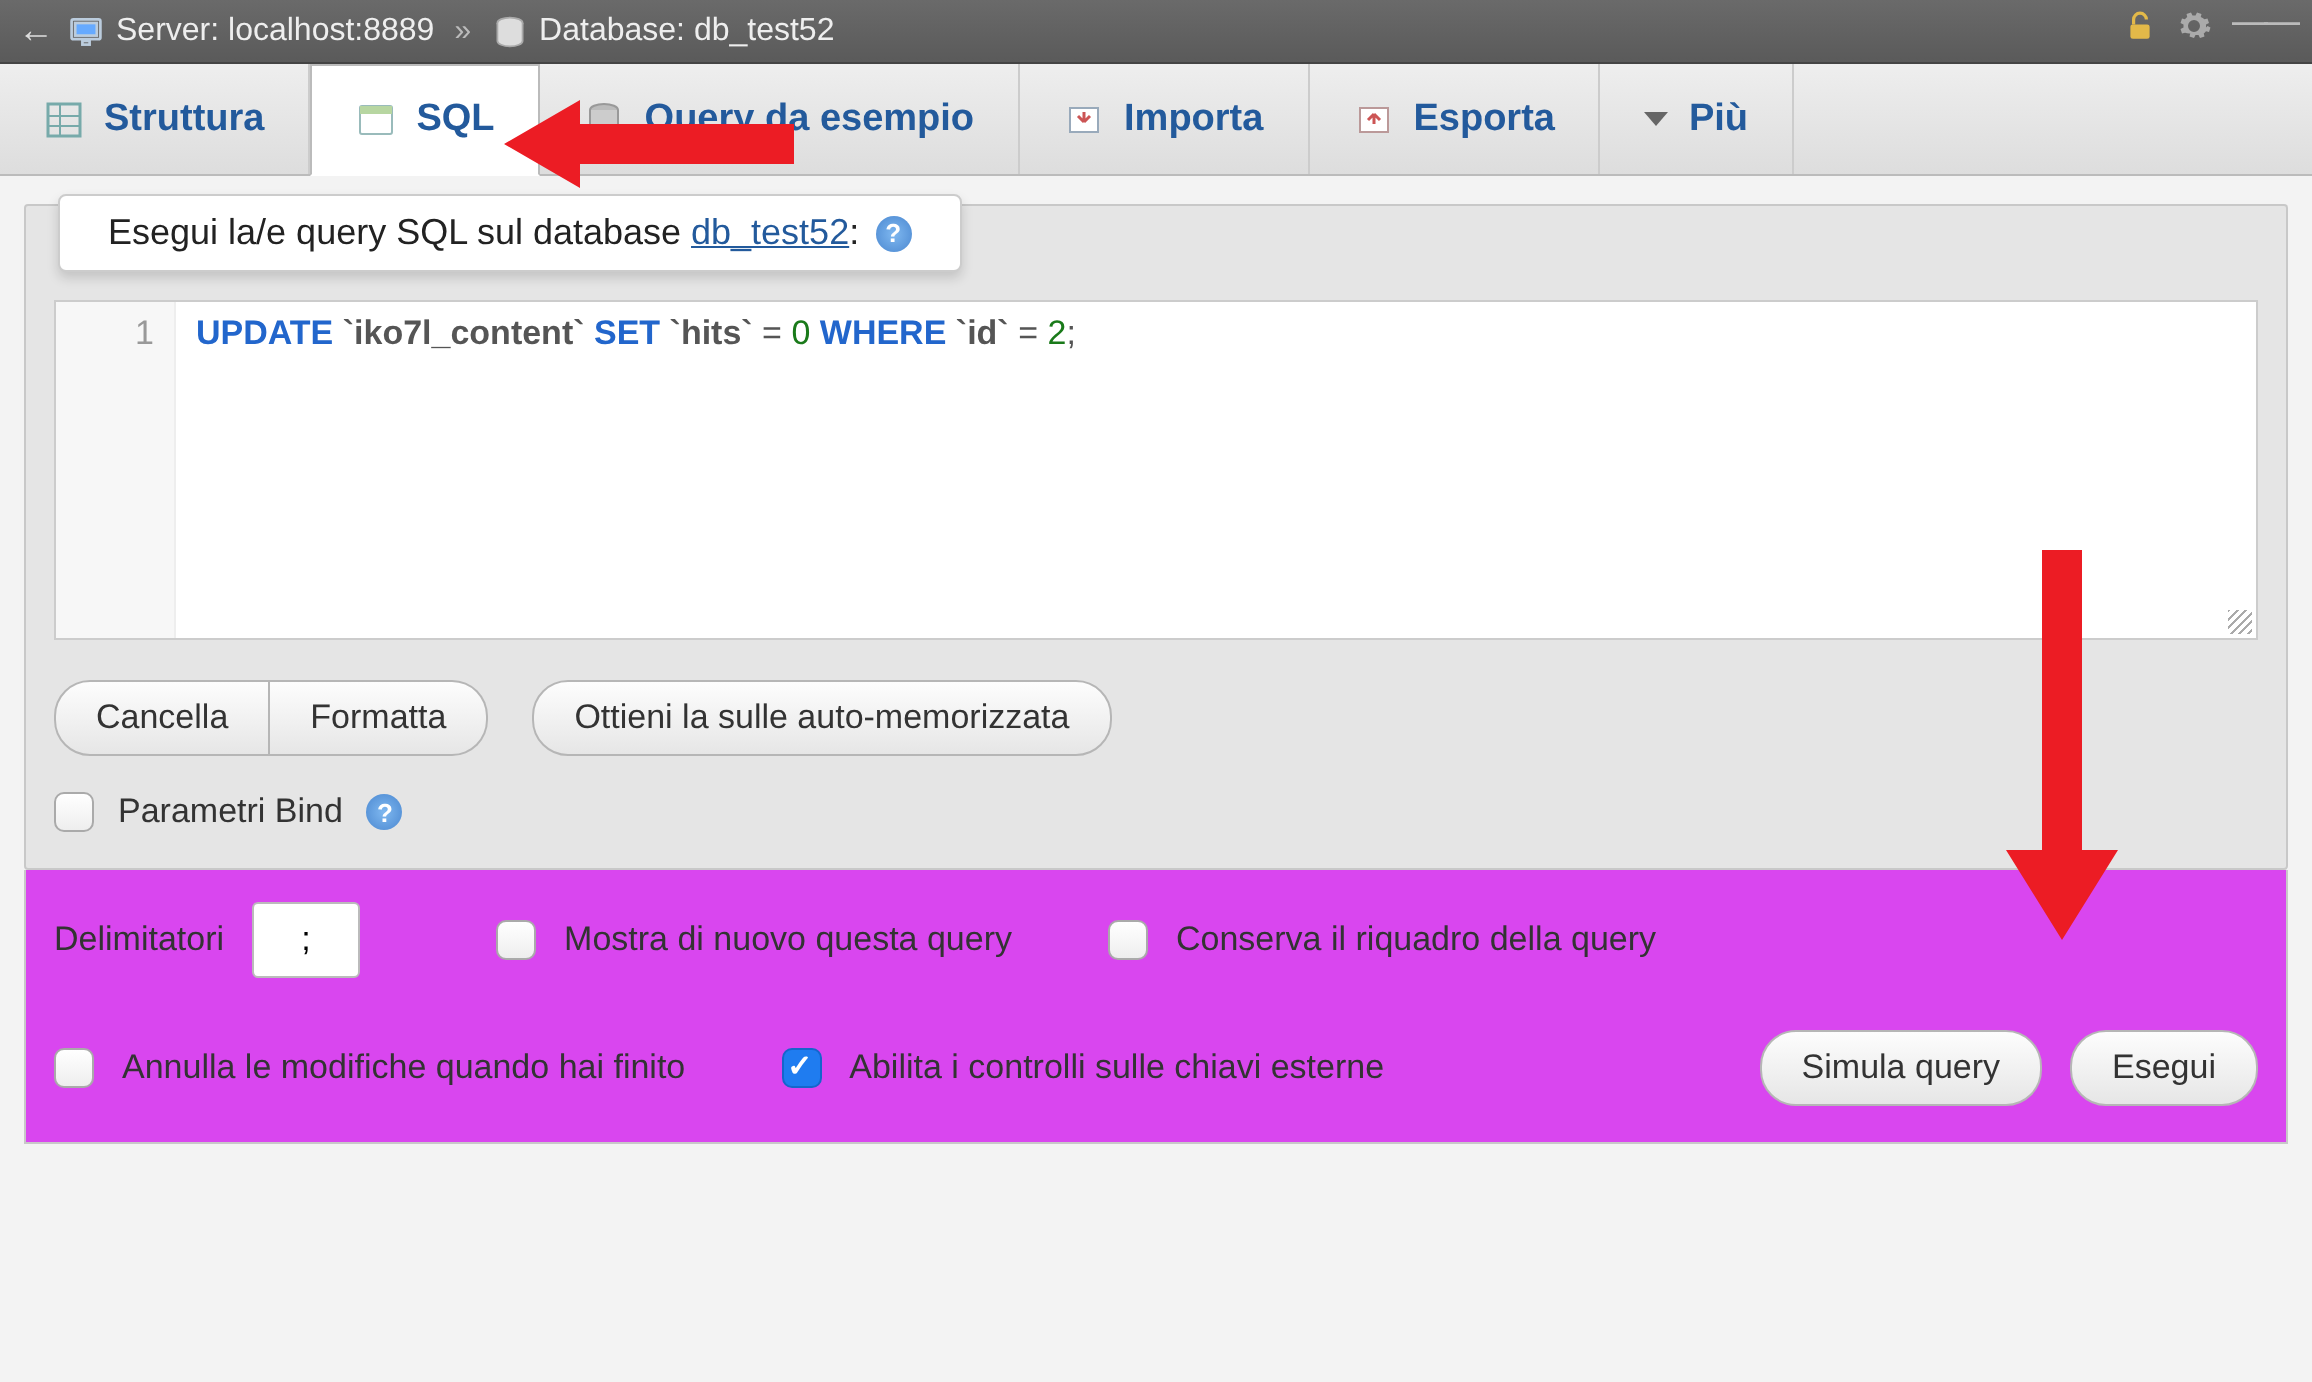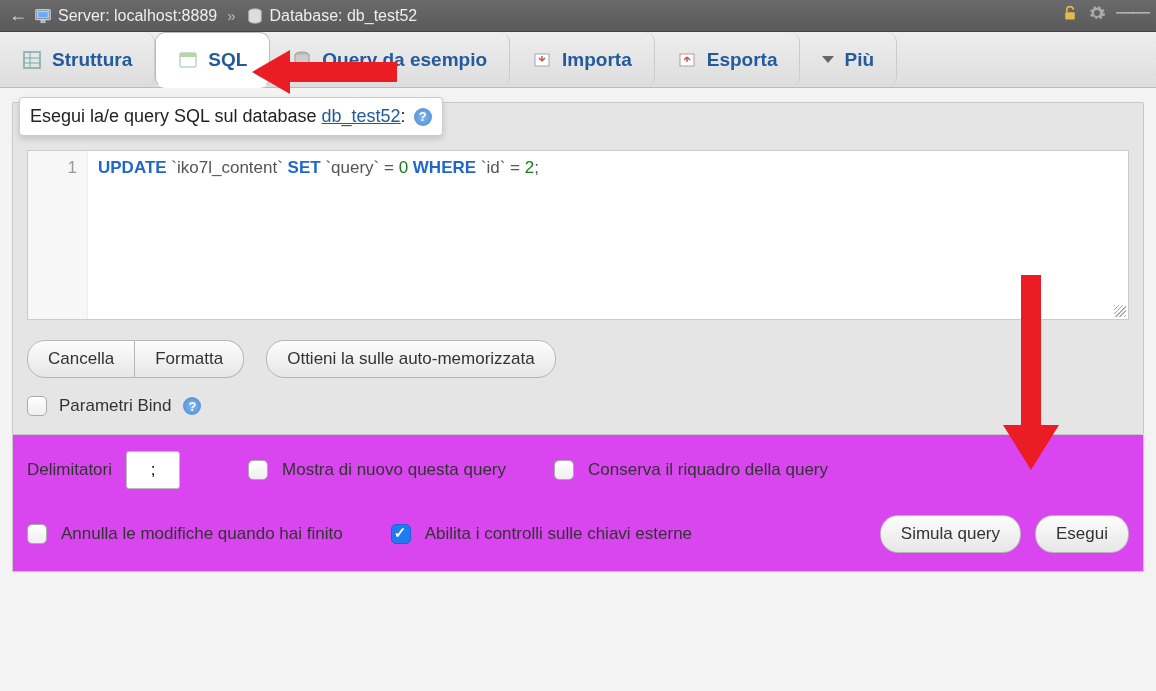--- a/index.html
+++ b/index.html
@@ -11,41 +11,41 @@
     .crumb-bar .ico { display:inline-flex; align-items:center; justify-content:center; width:18px; height:18px; margin-right:6px; }
     .crumb-bar .svr-ico svg rect{fill:none;stroke:#bcd;stroke-width:1.5;} .crumb-bar .svr-ico svg .scrn{fill:#6af;}
     .crumb-bar .txt { color:#eee; font-size:16px; }
     .crumb-bar .sep { color:#bbb; margin:0 10px; font-size:15px; }
     .crumb-bar .right { margin-left:auto; display:flex; gap:10px; align-items:center;}
     .crumb-bar .right-ico { color:#bbb; font-size:18px; cursor:pointer; }
 
     
     .tabs { display:flex; background:linear-gradient(#eee,#ddd); border-bottom:1px solid #bbb; height:56px; }
     .tab { display:flex; align-items:center; gap:10px; padding:0 22px; border-right:1px solid #ccc;
-           color:#235a9c; font-size:19px; font-weight:600; cursor:pointer; position:relative;border-radius:10px; }
+           color:#235a9c; font-size:19px; font-weight:600; cursor:pointer; position:relative; }
     .tab.active { background:#fff; border-top:1px solid #bbb; border-left:1px solid #bbb; border-right:1px solid #bbb; border-bottom:1px solid #fff; margin-bottom:-1px; }
     .tab .tab-ico { display:inline-block; width:20px; height:20px; }
     .dropdown-caret { width:0; height:0; border-left:6px solid transparent; border-right:6px solid transparent; border-top:7px solid #666; }
 
     
     .arrow { position:absolute; z-index:90; pointer-events:none; }
 
     
     .page { padding:14px 12px 0 12px; }
     .panel { border:1px solid #c8c8c8; background:#e5e5e5; border-radius:2px; padding:0 0 18px 0; position:relative; }
-    .panel-heading { position:relative; top:-6px; left:6px; display:inline-flex; align-items:center; gap:8px;
-         background:#fff; border:1px solid #ccc; border-radius:4px; padding:8px 10px; font-size:18px;
+    .panel-heading { position:relative; top:-6px; left:16px; display:inline-flex; align-items:center; gap:8px;
+         background:#fff; border:1px solid #ccc; border-radius:4px; padding:8px 24px; font-size:18px;
          box-shadow:0 3px 6px rgba(0,0,0,.15); color:#222; }
     .panel-heading .dblink { color:#235a9c; text-decoration:underline; cursor:pointer; }
     .help { display:inline-flex; width:18px; height:18px; border-radius:50%; background:radial-gradient(#7fb8f0,#4a87d0); color:#fff; font-size:13px; align-items:center; justify-content:center; font-weight:bold;}
 
     .editor { margin:8px 14px 0 14px; border:1px solid #ccc; background:#fff; height:170px; display:flex; position:relative; }
     .gutter { width:60px; background:#f7f7f7; border-right:1px solid #eee; text-align:right; padding:6px 10px 0 0; color:#999; font-family:Menlo,Consolas,monospace; font-size:17px;}
     .code { flex:1; padding:6px 10px; font-family:Menlo,Consolas,monospace; font-size:17px; white-space:pre; overflow:hidden;}
-    .kw { color:#2266cc; font-weight:bold; } .ident{ color:#555;} .op{color:#555;} .num{color:#1a7a1a;} .punc{color:#555;}
+    .kw { color:#2266cc; font-weight:bold; } .ident{ color:#555;font-weight:bold;} .op{color:#555;} .num{color:#1a7a1a;} .punc{color:#555;}
     .resize { position:absolute; right:2px; bottom:2px; width:12px; height:12px;
       background:repeating-linear-gradient(135deg,#aaa 0 1px, transparent 1px 3px);}
 
     .btn-row { display:flex; gap:22px; margin:20px 14px 0 14px; }
     .btn-group { display:flex; }
     .btn { background:linear-gradient(#fdfdfd,#e6e6e6); border:1px solid #b6b6b6; padding:8px 20px; font-size:17px; color:#333; cursor:pointer; border-radius:18px; }
     .btn-group .btn:first-child{border-radius:18px 0 0 18px;}
     .btn-group .btn:last-child{border-radius:0 18px 18px 0;border-left:none;}
 
     .bind-row { margin:18px 14px 0 14px; display:flex; align-items:center; gap:12px; font-size:17px; color:#333;}
@@ -147,21 +147,21 @@
 
 <div class="page">
   <div class="panel">
     <div class="panel-heading">
       <span><span>Esegui la/e query SQL sul database </span><span class="dblink">db_test52</span><span>:</span></span>
       <span class="help">?</span>
     </div>
 
     <div class="editor">
       <div class="gutter"><span>1</span></div>
-      <div class="code"><span class="kw">UPDATE </span><span class="ident">`iko7l_content`</span><span class="kw"> SET </span><span class="ident">`query`</span><span class="op"> = </span><span class="num">0</span><span class="kw"> WHERE </span><span class="ident">`id`</span><span class="op"> = </span><span class="num">2</span><span class="punc">;</span></div>
+      <div class="code"><span class="kw">UPDATE </span><span class="ident">`iko7l_content`</span><span class="kw"> SET </span><span class="ident">`hits`</span><span class="op"> = </span><span class="num">0</span><span class="kw"> WHERE </span><span class="ident">`id`</span><span class="op"> = </span><span class="num">2</span><span class="punc">;</span></div>
       <div class="resize"></div>
     </div>
 
     <div class="btn-row">
       <div class="btn-group">
         <button class="btn">Cancella</button>
         <button class="btn">Formatta</button>
       </div>
       <button class="btn">Ottieni la sulle auto-memorizzata</button>
     </div>

